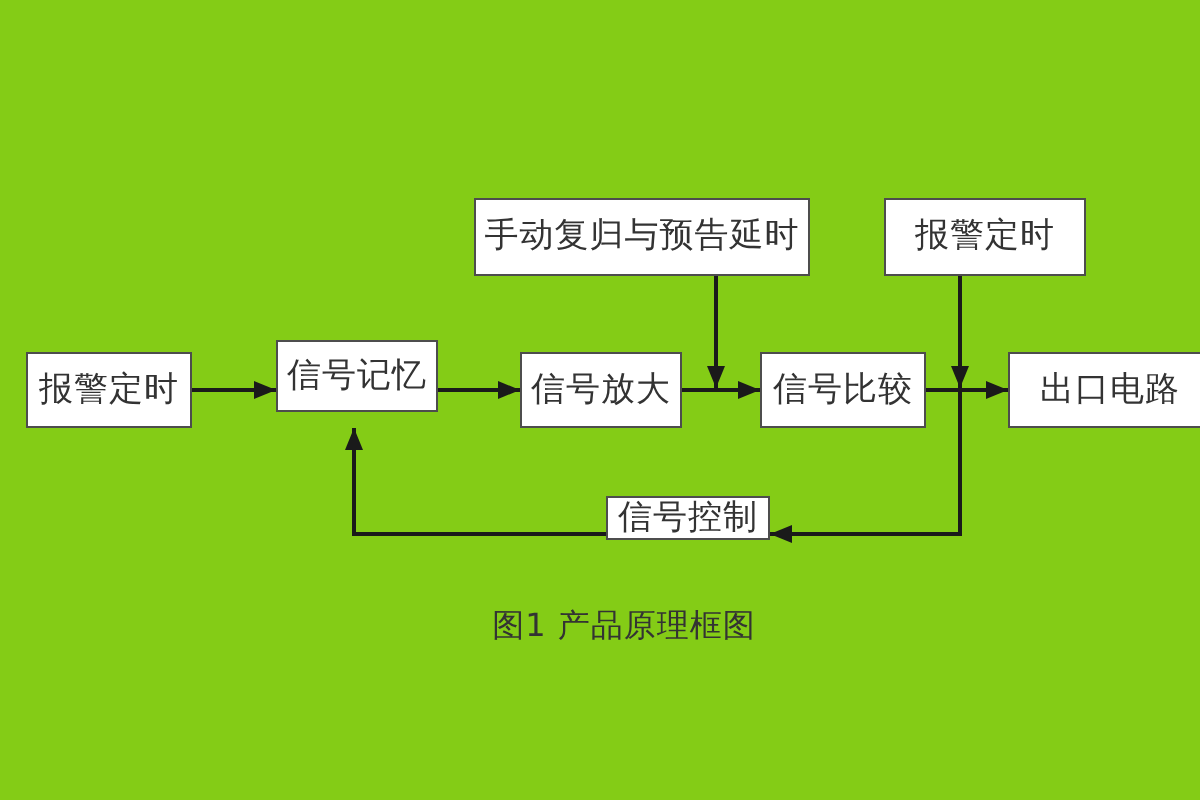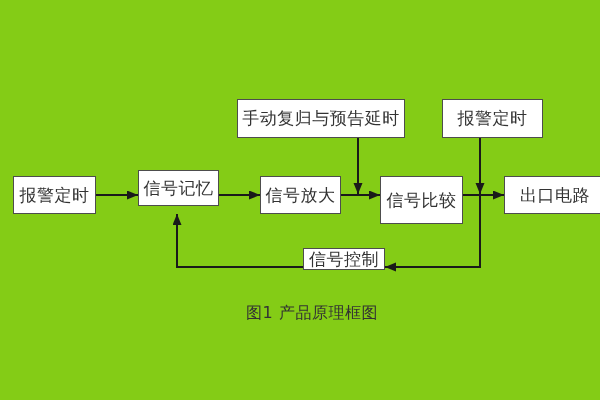--- a/index.html
+++ b/index.html
@@ -39,21 +39,21 @@
     color: #333333;
     font-size: 16px;
     letter-spacing: 0.5px;
   }
   
   #b-manual   { left: 237px; top:  99px; width: 168px; height: 39px; }
   #b-alarm    { left: 442px; top:  99px; width:  101px; height: 39px; }
   #b-form     { left:  13px; top: 176px; width:  83px; height: 38px; }
   #b-memory   { left: 138px; top: 170px; width:  81px; height: 36px; }
   #b-amplify  { left: 260px; top: 176px; width:  81px; height: 38px; }
-  #b-compare  { left: 380px; top: 176px; width:  83px; height: 48px; }
+  #b-compare  { left: 380px; top: 176px; width:  83px; height: 38px; }
   #b-output   { left: 504px; top: 176px; width:  102px; height: 38px; }
   #b-control  { left: 303px; top: 248px; width:  82px; height: 22px; }
 </style>
 </head>
 <body>
 
 <div class="canvas">
 
   <svg class="connectors" viewBox="0 0 600 400" xmlns="http://www.w3.org/2000/svg">
     <defs>

